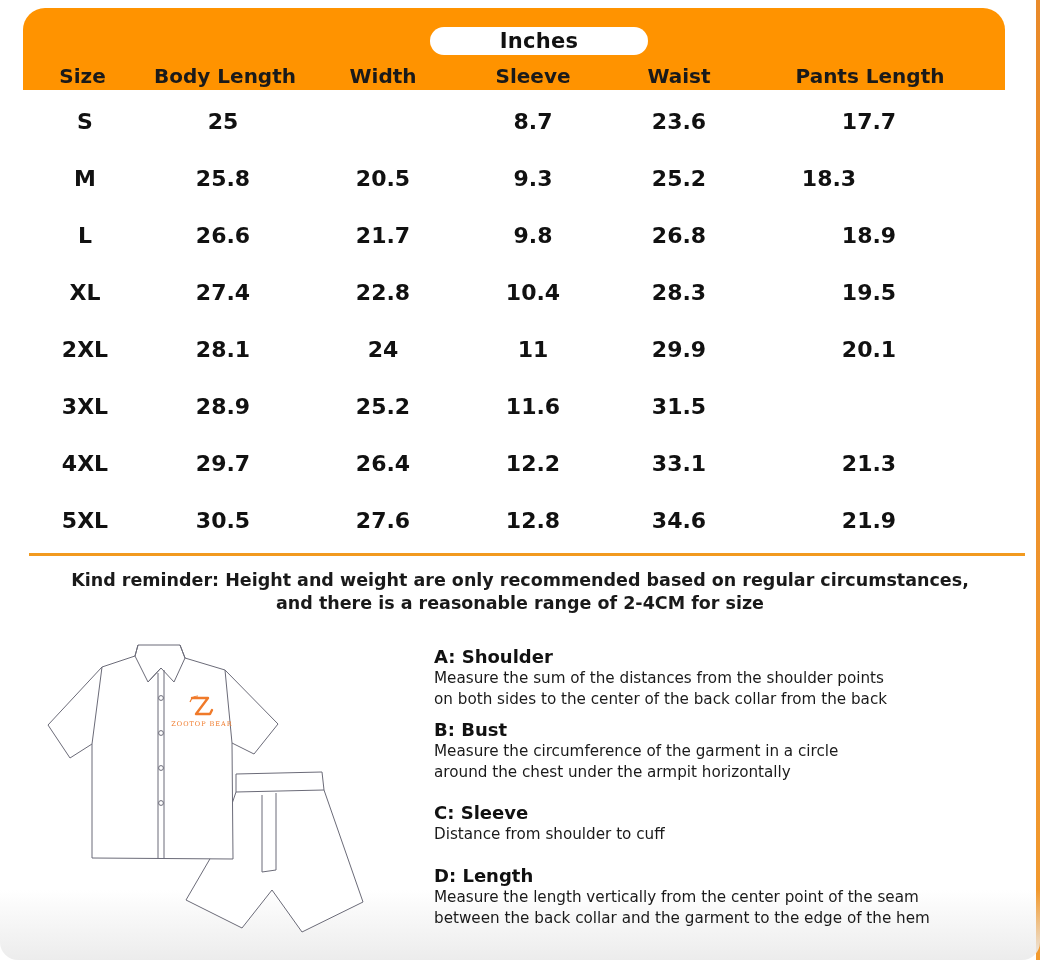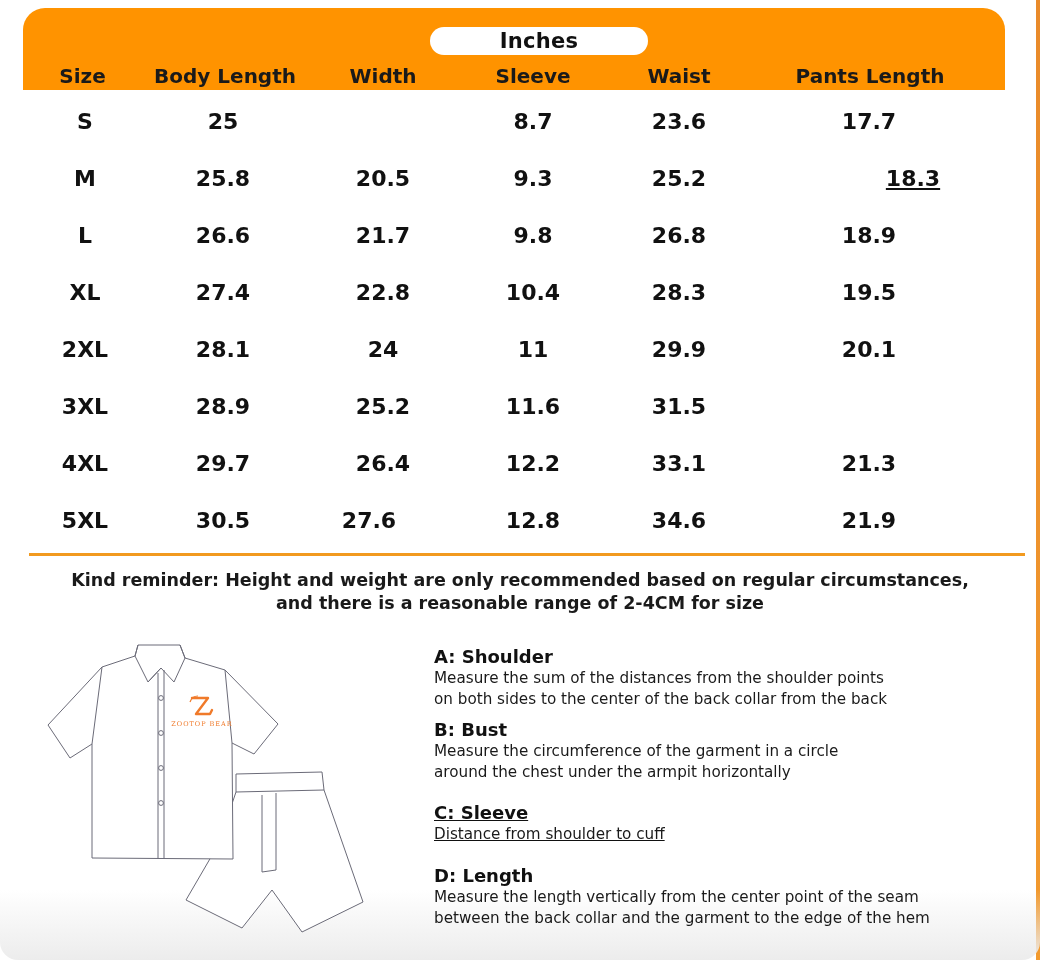--- a/index.html
+++ b/index.html
@@ -88,21 +88,21 @@
     <div class="cell" style="left:460px;width:100px;">8.7</div>
     <div class="cell" style="left:606px;width:100px;">23.6</div>
     <div class="cell" style="left:796px;width:100px;">17.7</div>
   </div>
   <div class="row" style="top:150px;">
     <div class="cell" style="left:27px;width:70px;">M</div>
     <div class="cell" style="left:140px;width:120px;">25.8</div>
     <div class="cell" style="left:305px;width:110px;">20.5</div>
     <div class="cell" style="left:460px;width:100px;">9.3</div>
     <div class="cell" style="left:606px;width:100px;">25.2</div>
-    <div class="cell" style="left:840px;width:100px;text-decoration:underline;">18.3</div>
+    <div class="cell" style="left:756px;width:100px;">18.3</div>
   </div>
   <div class="row" style="top:207px;">
     <div class="cell" style="left:27px;width:70px;">L</div>
     <div class="cell" style="left:140px;width:120px;">26.6</div>
     <div class="cell" style="left:305px;width:110px;">21.7</div>
     <div class="cell" style="left:460px;width:100px;">9.8</div>
     <div class="cell" style="left:606px;width:100px;">26.8</div>
     <div class="cell" style="left:796px;width:100px;">18.9</div>
   </div>
   <div class="row" style="top:264px;">
@@ -132,21 +132,21 @@
     <div class="cell" style="left:27px;width:70px;">4XL</div>
     <div class="cell" style="left:140px;width:120px;">29.7</div>
     <div class="cell" style="left:305px;width:110px;">26.4</div>
     <div class="cell" style="left:460px;width:100px;">12.2</div>
     <div class="cell" style="left:606px;width:100px;">33.1</div>
     <div class="cell" style="left:796px;width:100px;">21.3</div>
   </div>
   <div class="row" style="top:492px;">
     <div class="cell" style="left:27px;width:70px;">5XL</div>
     <div class="cell" style="left:140px;width:120px;">30.5</div>
-    <div class="cell" style="left:291px;width:110px;">27.6</div>
+    <div class="cell" style="left:305px;width:110px;">27.6</div>
     <div class="cell" style="left:460px;width:100px;">12.8</div>
     <div class="cell" style="left:606px;width:100px;">34.6</div>
     <div class="cell" style="left:796px;width:100px;">21.9</div>
   </div>
 </div>
 
 <div class="divider"></div>
 
 <div class="reminder">
   <div>Kind reminder: Height and weight are only recommended based on regular circumstances,</div>
@@ -189,21 +189,21 @@
   <div class="note" style="top:0px;">
     <div class="note-title">A: Shoulder</div>
     <div class="note-body">Measure the sum of the distances from the shoulder points</div>
     <div class="note-body">on both sides to the center of the back collar from the back</div>
   </div>
   <div class="note" style="top:73px;">
     <div class="note-title">B: Bust</div>
     <div class="note-body">Measure the circumference of the garment in a circle</div>
     <div class="note-body">around the chest under the armpit horizontally</div>
   </div>
-  <div class="note" style="top:156px;text-decoration:underline;">
+  <div class="note" style="top:156px;">
     <div class="note-title">C: Sleeve</div>
     <div class="note-body">Distance from shoulder to cuff</div>
   </div>
   <div class="note" style="top:219px;">
     <div class="note-title">D: Length</div>
     <div class="note-body">Measure the length vertically from the center point of the seam</div>
     <div class="note-body">between the back collar and the garment to the edge of the hem</div>
   </div>
 </div>
 

